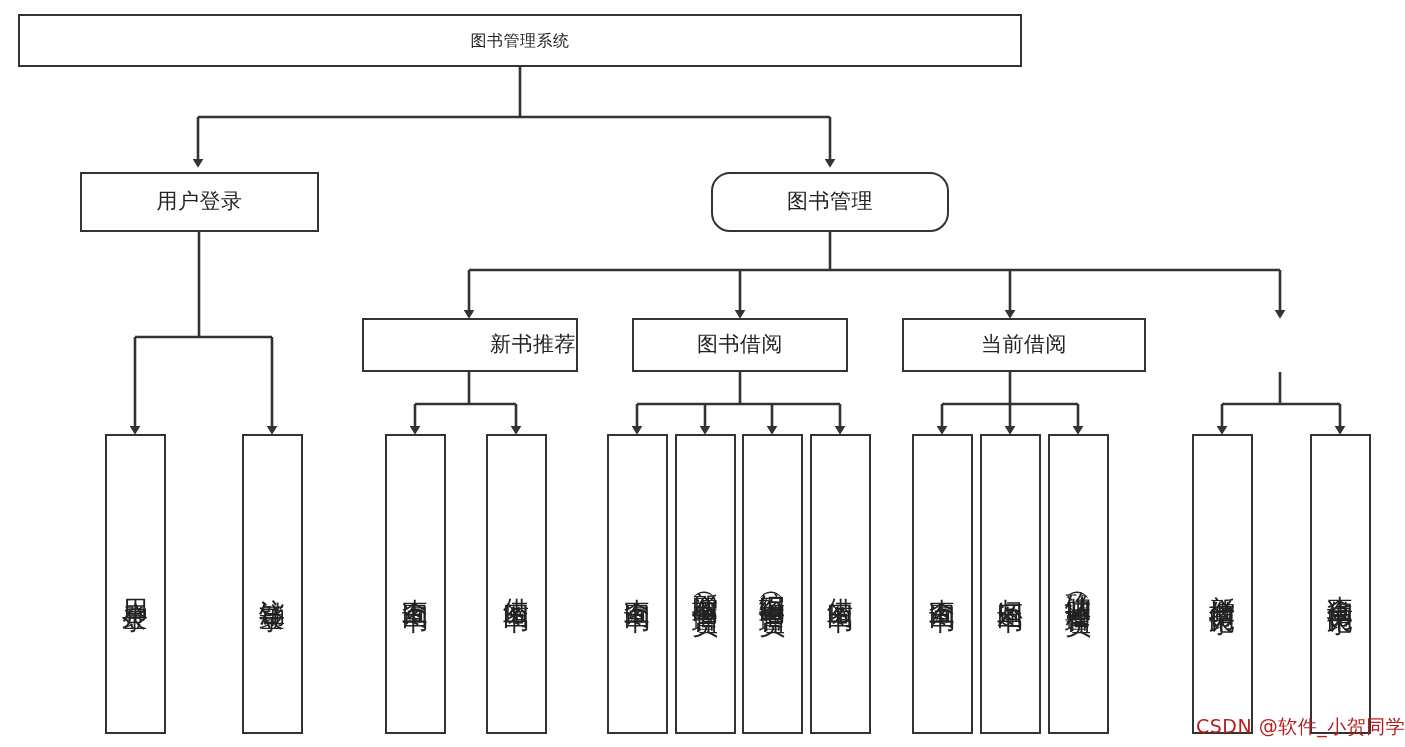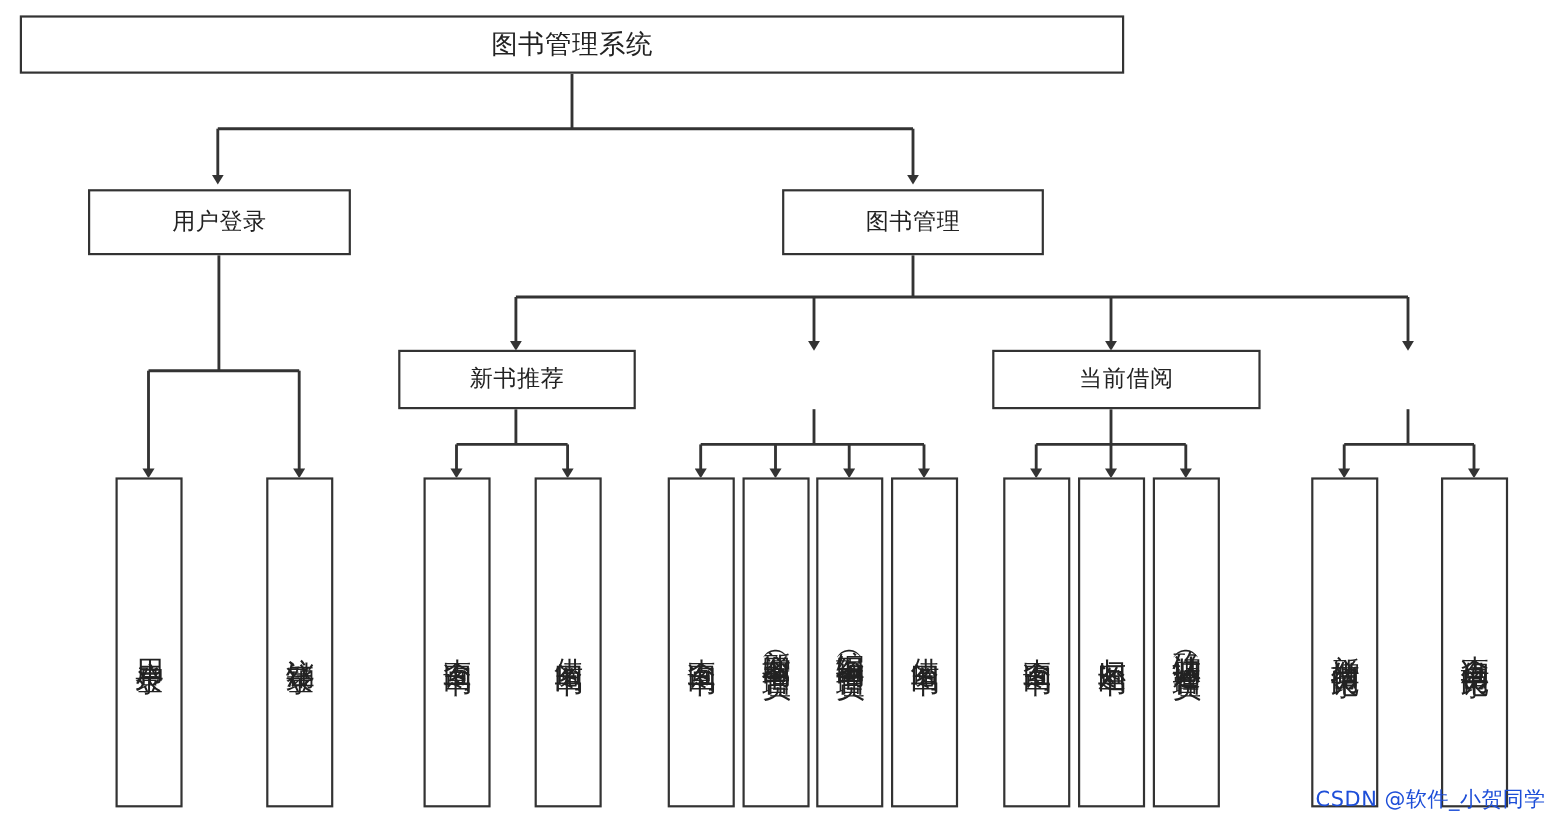--- a/index.html
+++ b/index.html
@@ -41,39 +41,39 @@
   .node .label {
     display: block;
     line-height: 1.12;
     letter-spacing: 0.5px;
   }
   
   .node.horiz .label {
     font-size: 21px;
   }
   .node.root .label {
-    font-size: 24px;
+    font-size: 16px;
   }
   
   .node.vert {
     align-items: center;
     justify-content: center;
   }
   .node.vert .label {
     writing-mode: vertical-rl;
     text-orientation: upright;
     font-size: 26px;
     line-height: 1.0;
     letter-spacing: 3px;
     white-space: nowrap;
   }
   .watermark {
     position: absolute;
     font-size: 19px;
-    color: #1d4ed8;
+    color: #b91c1c;
     white-space: nowrap;
     letter-spacing: 0.5px;
     font-family: "DejaVu Sans", "Liberation Sans", sans-serif;
   }
 </style>
 </head>
 <body>
 
 <div id="canvas">
 
@@ -127,26 +127,29 @@
     </g>
   </svg>
 
   <div class="node horiz root" style="left:18px; top:14px; width:1004px; height:53px;">
     <span class="label">图书管理系统</span>
   </div>
 
   <div class="node horiz" style="left:80px; top:172px; width:239px; height:60px;">
     <span class="label">用户登录</span>
   </div>
-  <div class="node horiz" style="left:711px; top:172px; width:238px; height:60px;">
+  <div class="node horiz" style="left:711px; top:172px; width:238px; height:60px;border-radius:19px;">
     <span class="label">图书管理</span>
   </div>
 
-  <div class="node horiz" style="left:362px; top:318px; width:216px; height:54px;">
+  <div class="node horiz" style="left:362px; top:318px; width:216px; height:54px;justify-content:flex-end;">
     <span class="label">新书推荐</span>
+  </div>
+  <div class="node horiz" style="left:632px; top:318px; width:216px; height:54px;">
+    <span class="label">图书借阅</span>
   </div>
   <div class="node horiz" style="left:902px; top:318px; width:244px; height:54px;">
     <span class="label">当前借阅</span>
   </div>
 
   <div class="node vert" style="left:105px; top:434px; width:61px; height:300px;">
     <span class="label">用户登录</span>
   </div>
   <div class="node vert" style="left:242px; top:434px; width:61px; height:300px;">
     <span class="label">注销登录</span>

